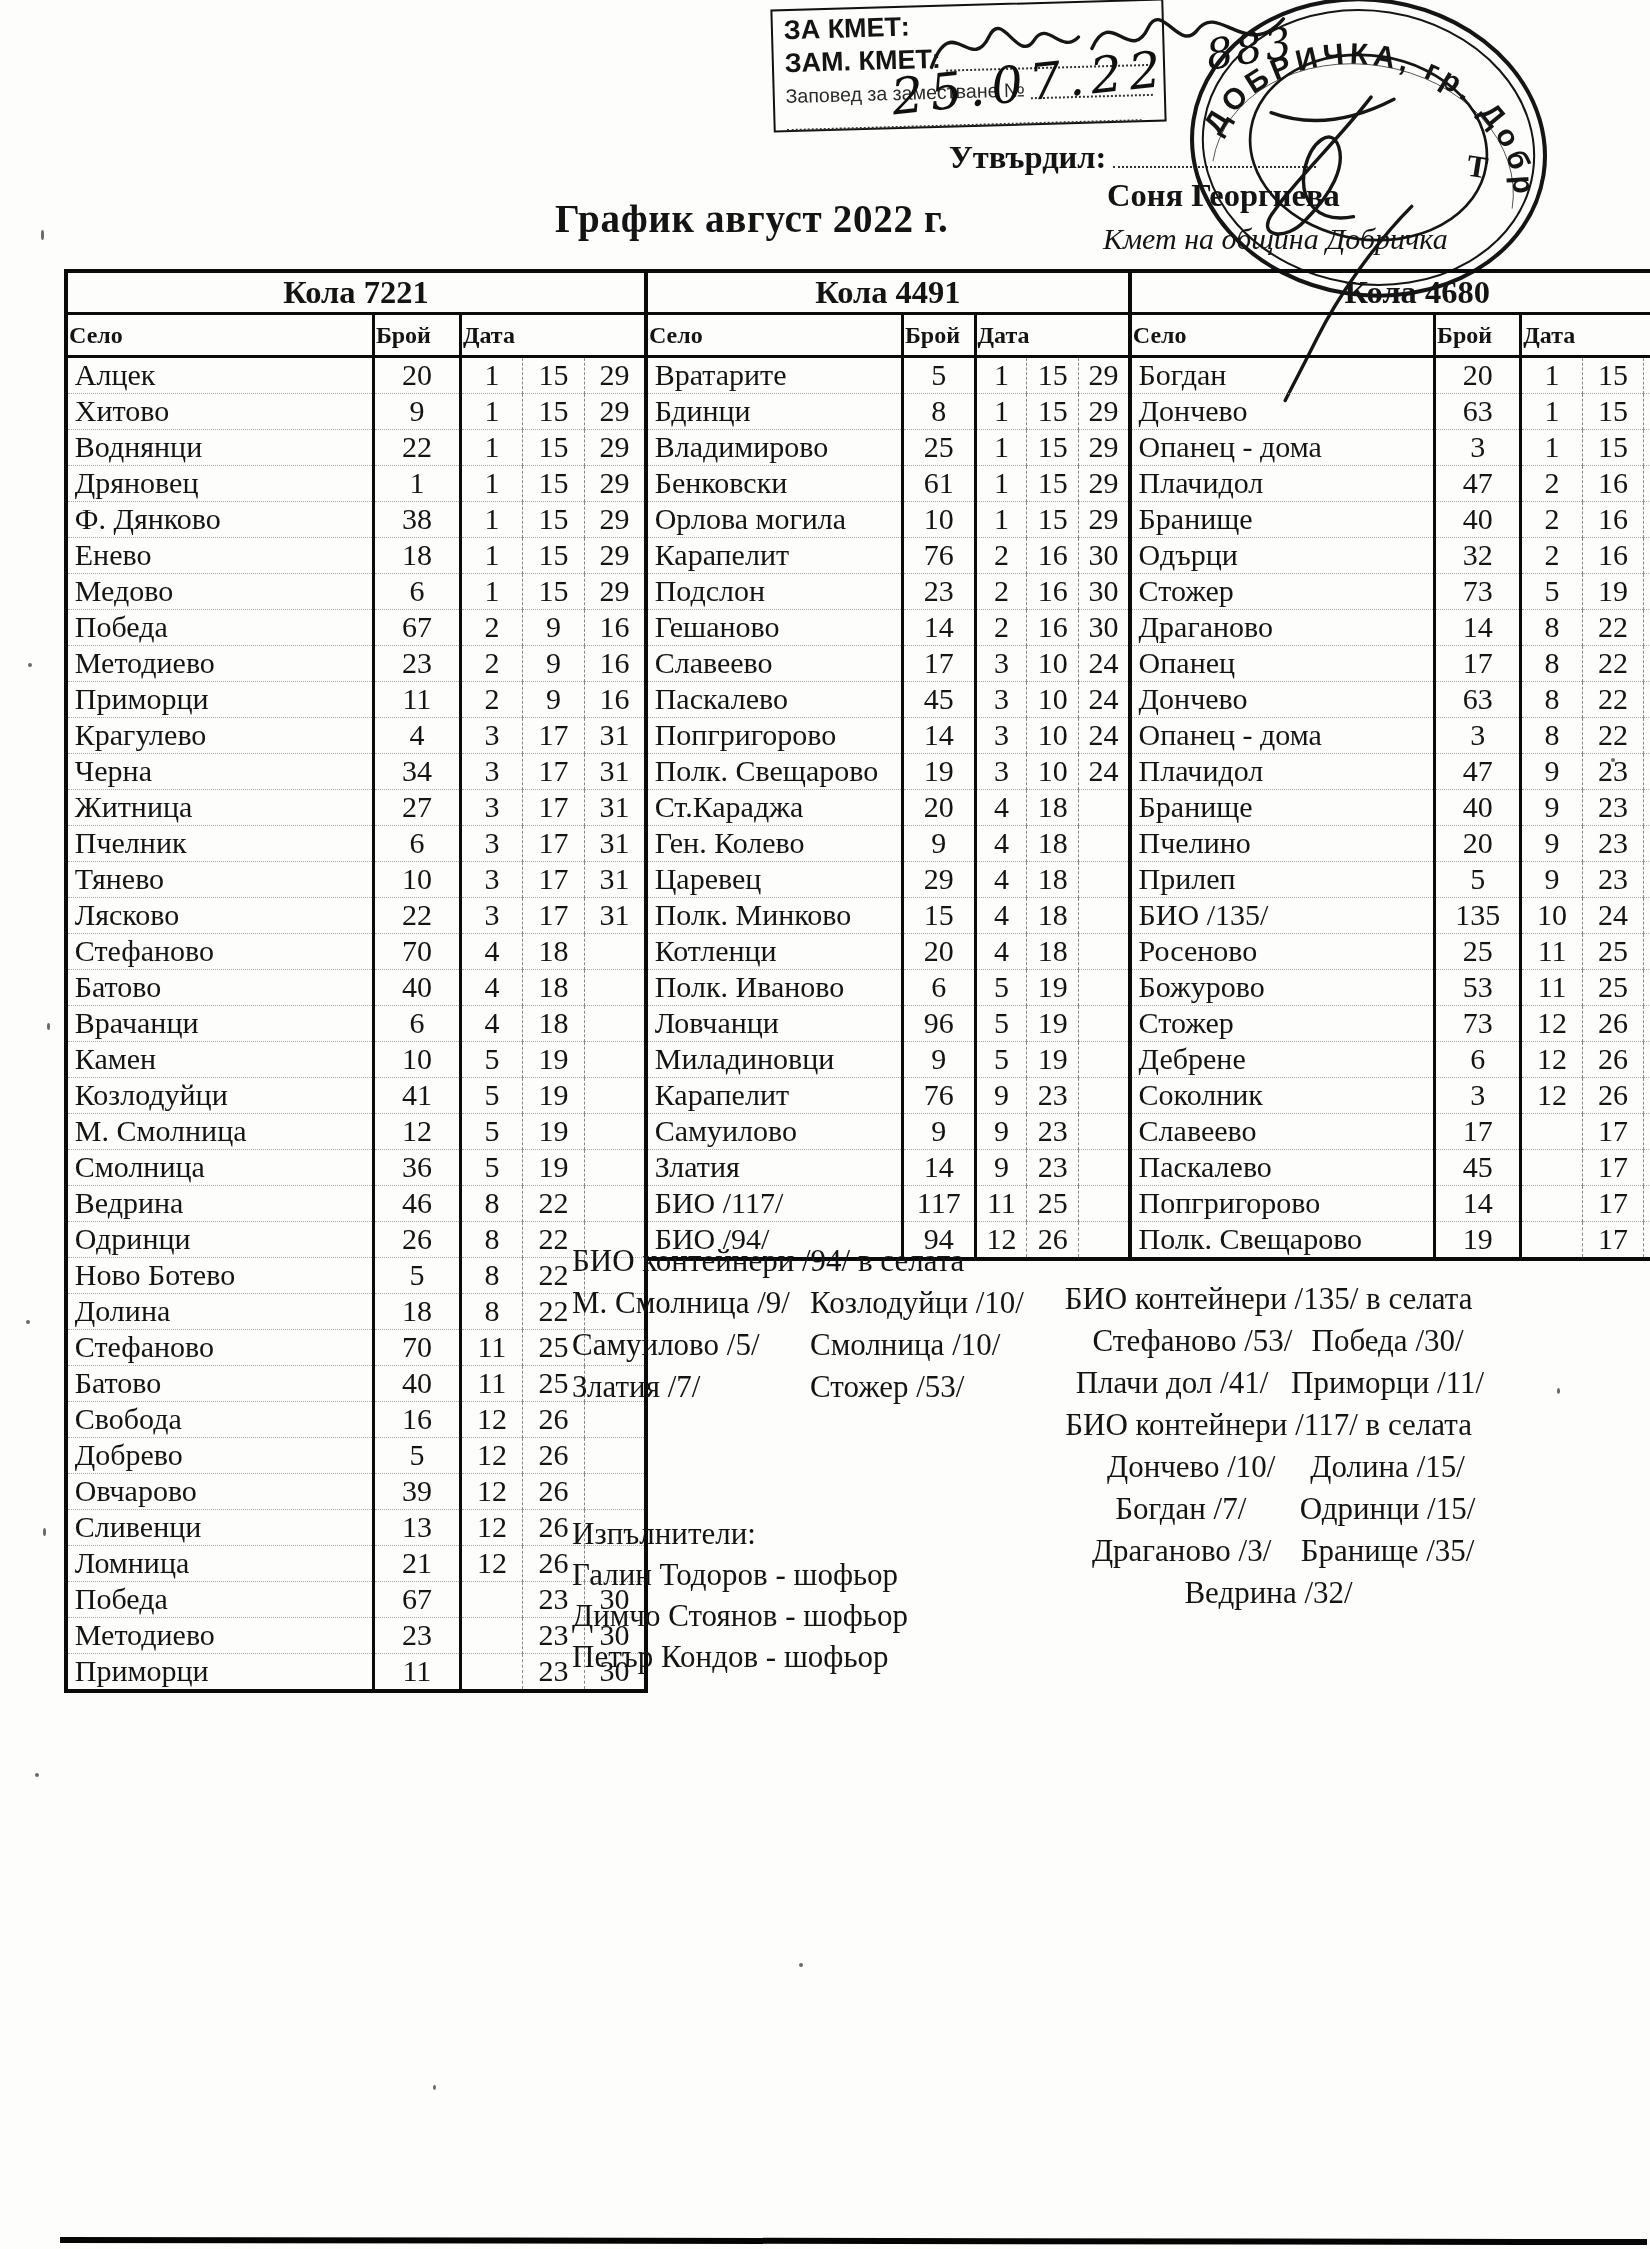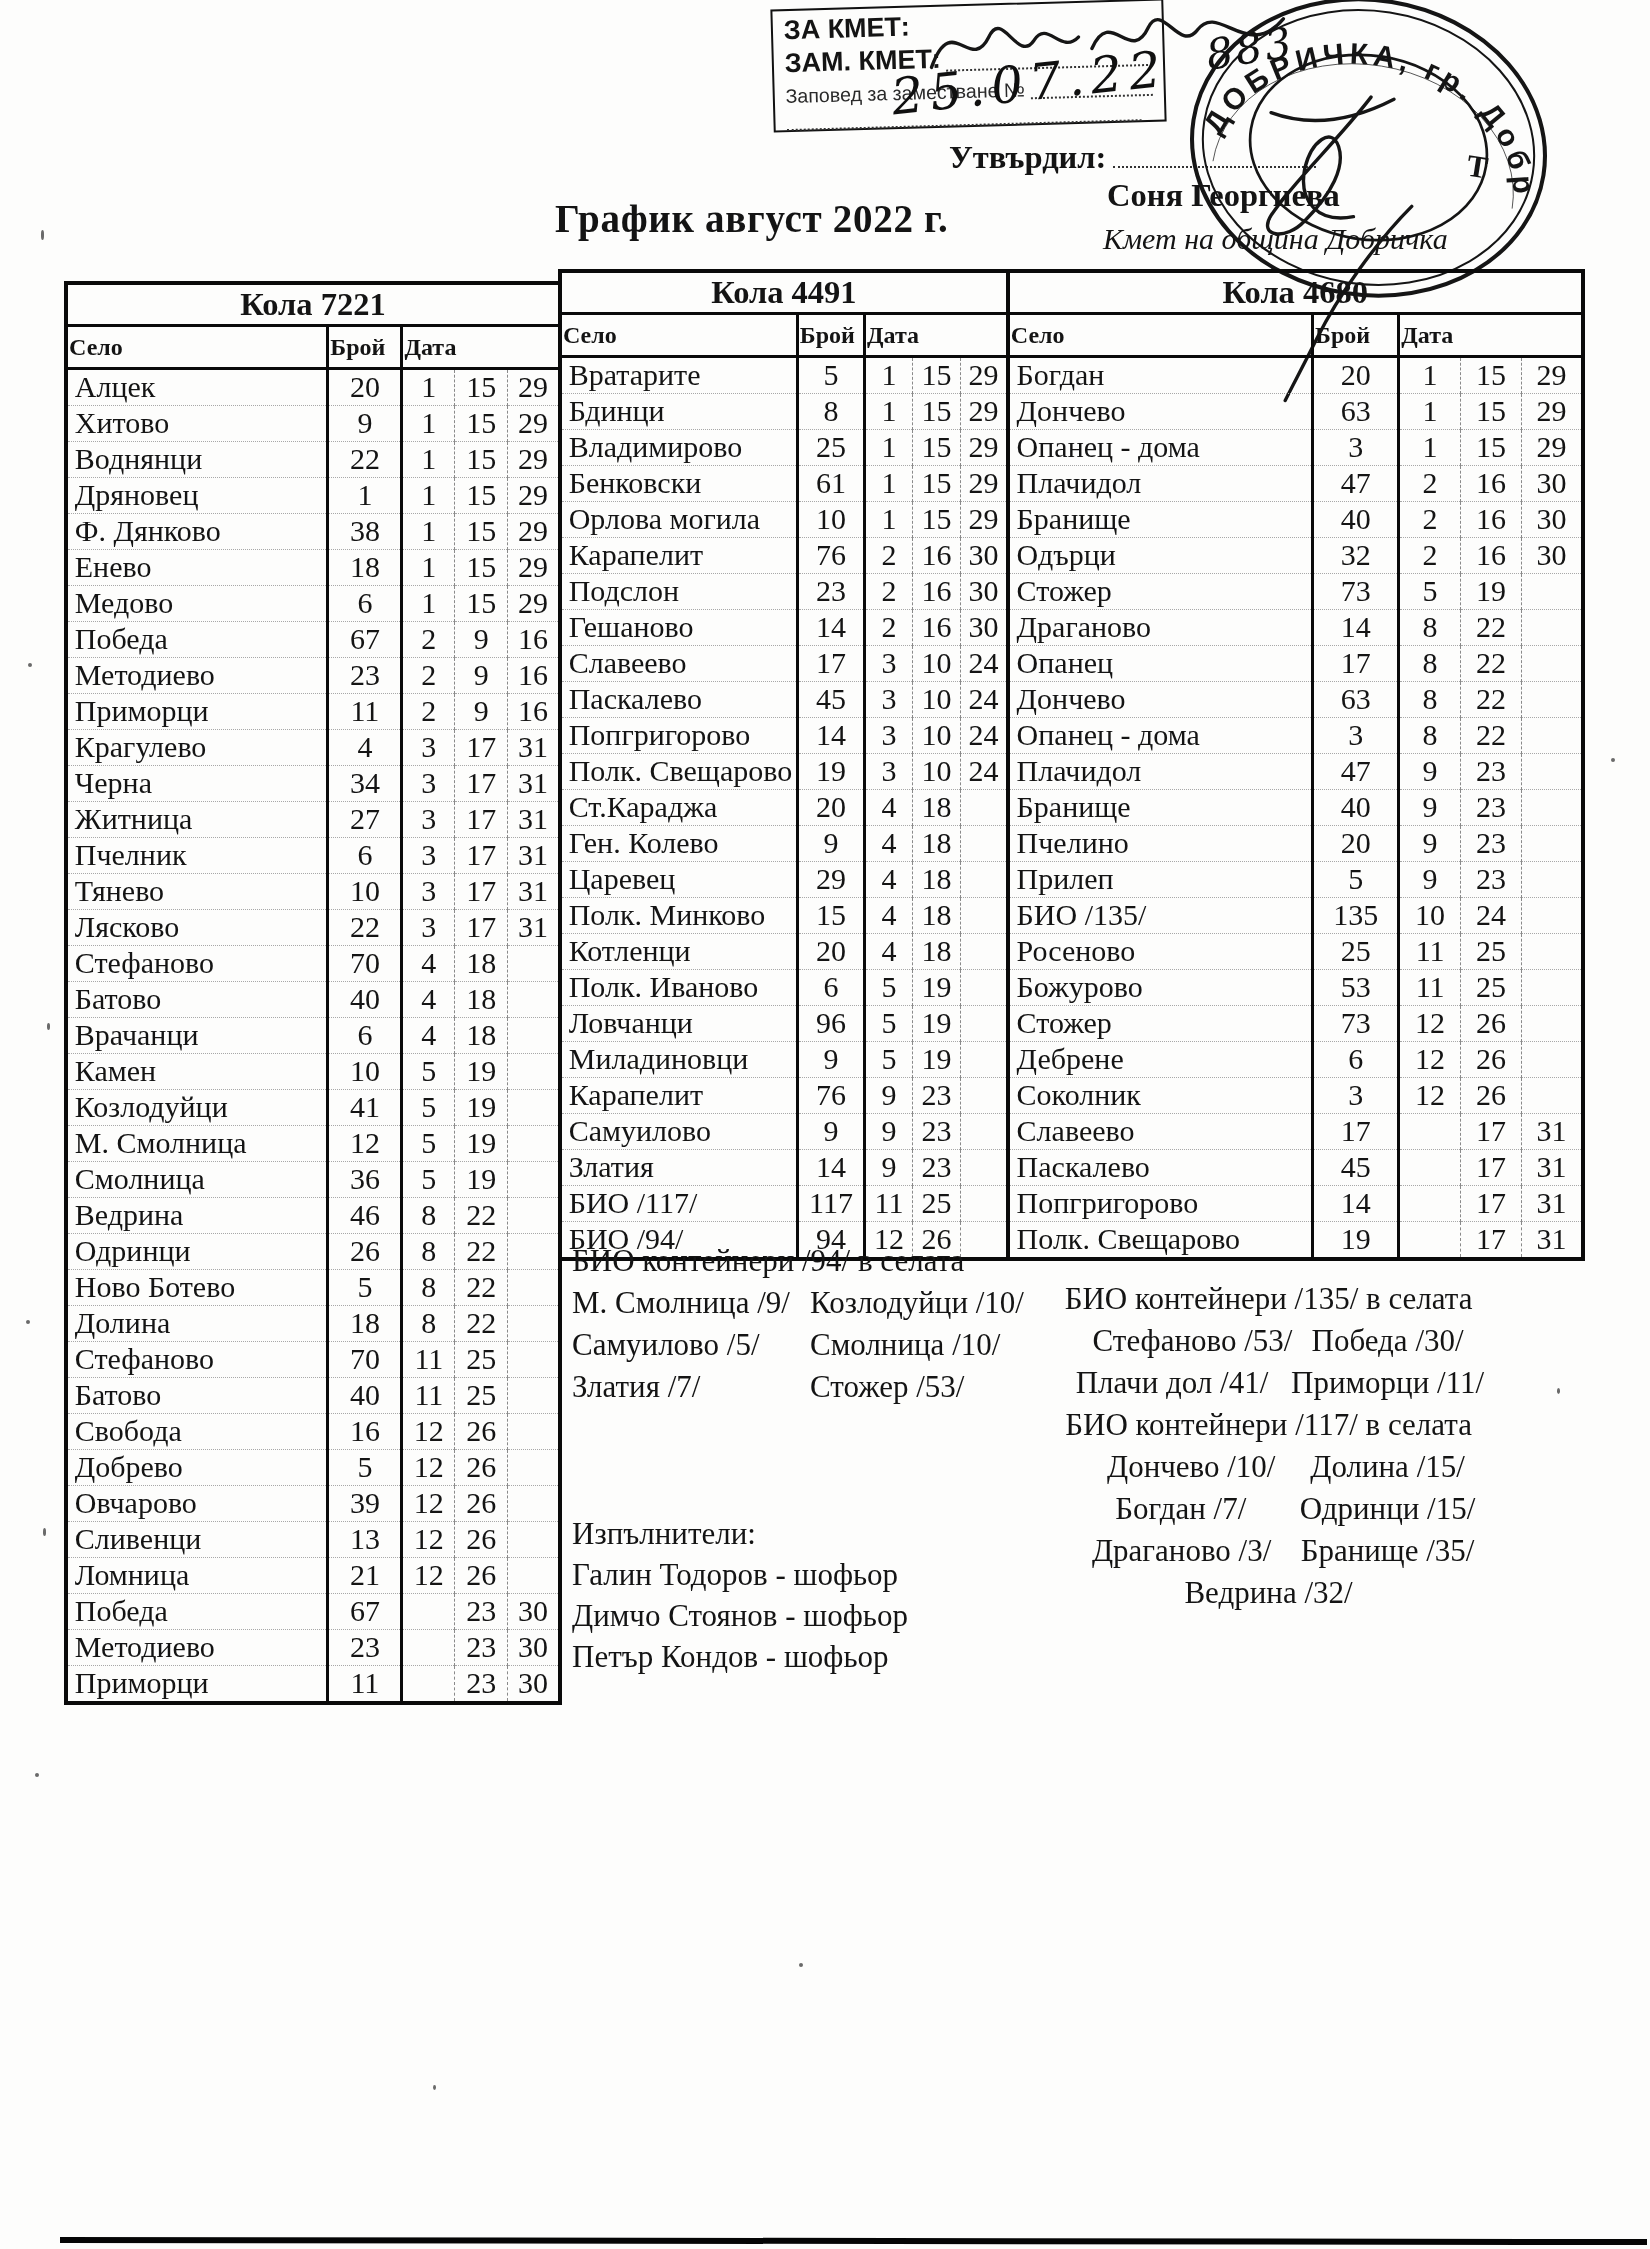--- a/index.html
+++ b/index.html
@@ -36,21 +36,21 @@
   .utv-dots{display:inline-block;width:203px;border-bottom:2.7px dotted #333;height:23px;margin-left:6.8px;}
   .approver-name{position:absolute;left:1107px;top:177px;font-size:32.5px;font-weight:bold;white-space:nowrap;}
   .approver-role{position:absolute;left:1103px;top:222px;font-size:30px;font-style:italic;white-space:nowrap;}
   svg.sig,svg.round-stamp,svg.pen-stroke{position:absolute;overflow:visible;}
 
   
   .tables-wrap{position:absolute;left:64px;top:269px;display:flex;align-items:flex-start;}
   table.sched{border-collapse:collapse;table-layout:fixed;background:transparent;}
   .sec2 table.sched,.sec3 table.sched{margin-left:-4.1px;}
   table.sched{border:4.1px solid #0a0a0a;}
-  .t1{width:498px;margin-top:12px;} .t2{width:452px;} .t3{width:579px;}
+  .t1{width:584px;} .t2{width:488px;} .t3{width:579px;}
   th.car{height:37px;font-size:32.5px;font-weight:bold;border-bottom:3.4px solid #0a0a0a;text-align:center;}
   tr.sub th{height:38px;font-size:24px;font-weight:bold;border-bottom:3.4px solid #0a0a0a;text-align:left;}
   th.h-selo,td.c-selo{border-right:3.4px solid #0a0a0a;}
   th.h-broy,td.c-broy{border-right:3.4px solid #0a0a0a;}
   td{height:35px;font-size:30px;line-height:32.5px;padding:0;overflow:hidden;white-space:nowrap;}
   td.c-selo{text-align:left;padding-left:6.8px;}
   td.c-broy{text-align:center;}
   td.c-d1,td.c-d2,td.c-d3{text-align:center;}
   td.c-d2,td.c-d3{border-left:1.4px dashed #8a8a8a;}
   tbody tr + tr td{border-top:1.4px dotted #a8a8a8;}

